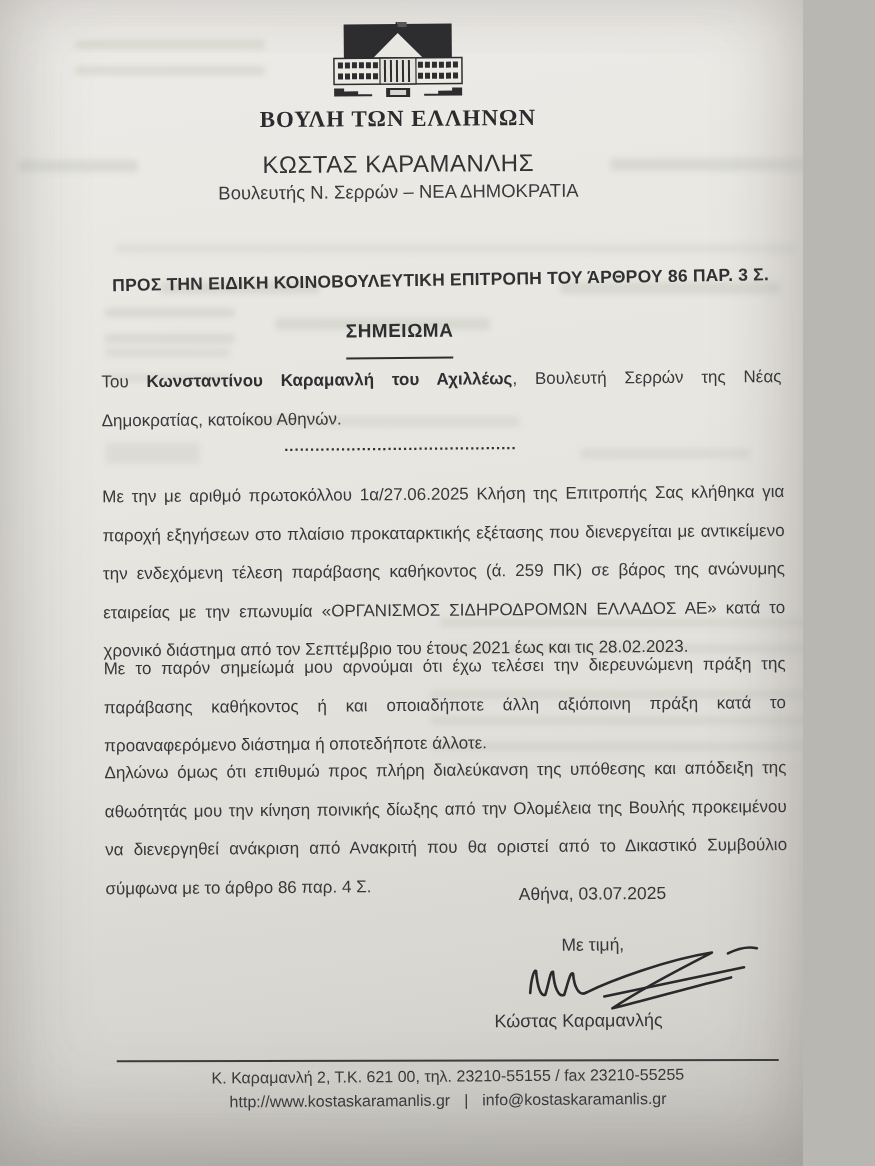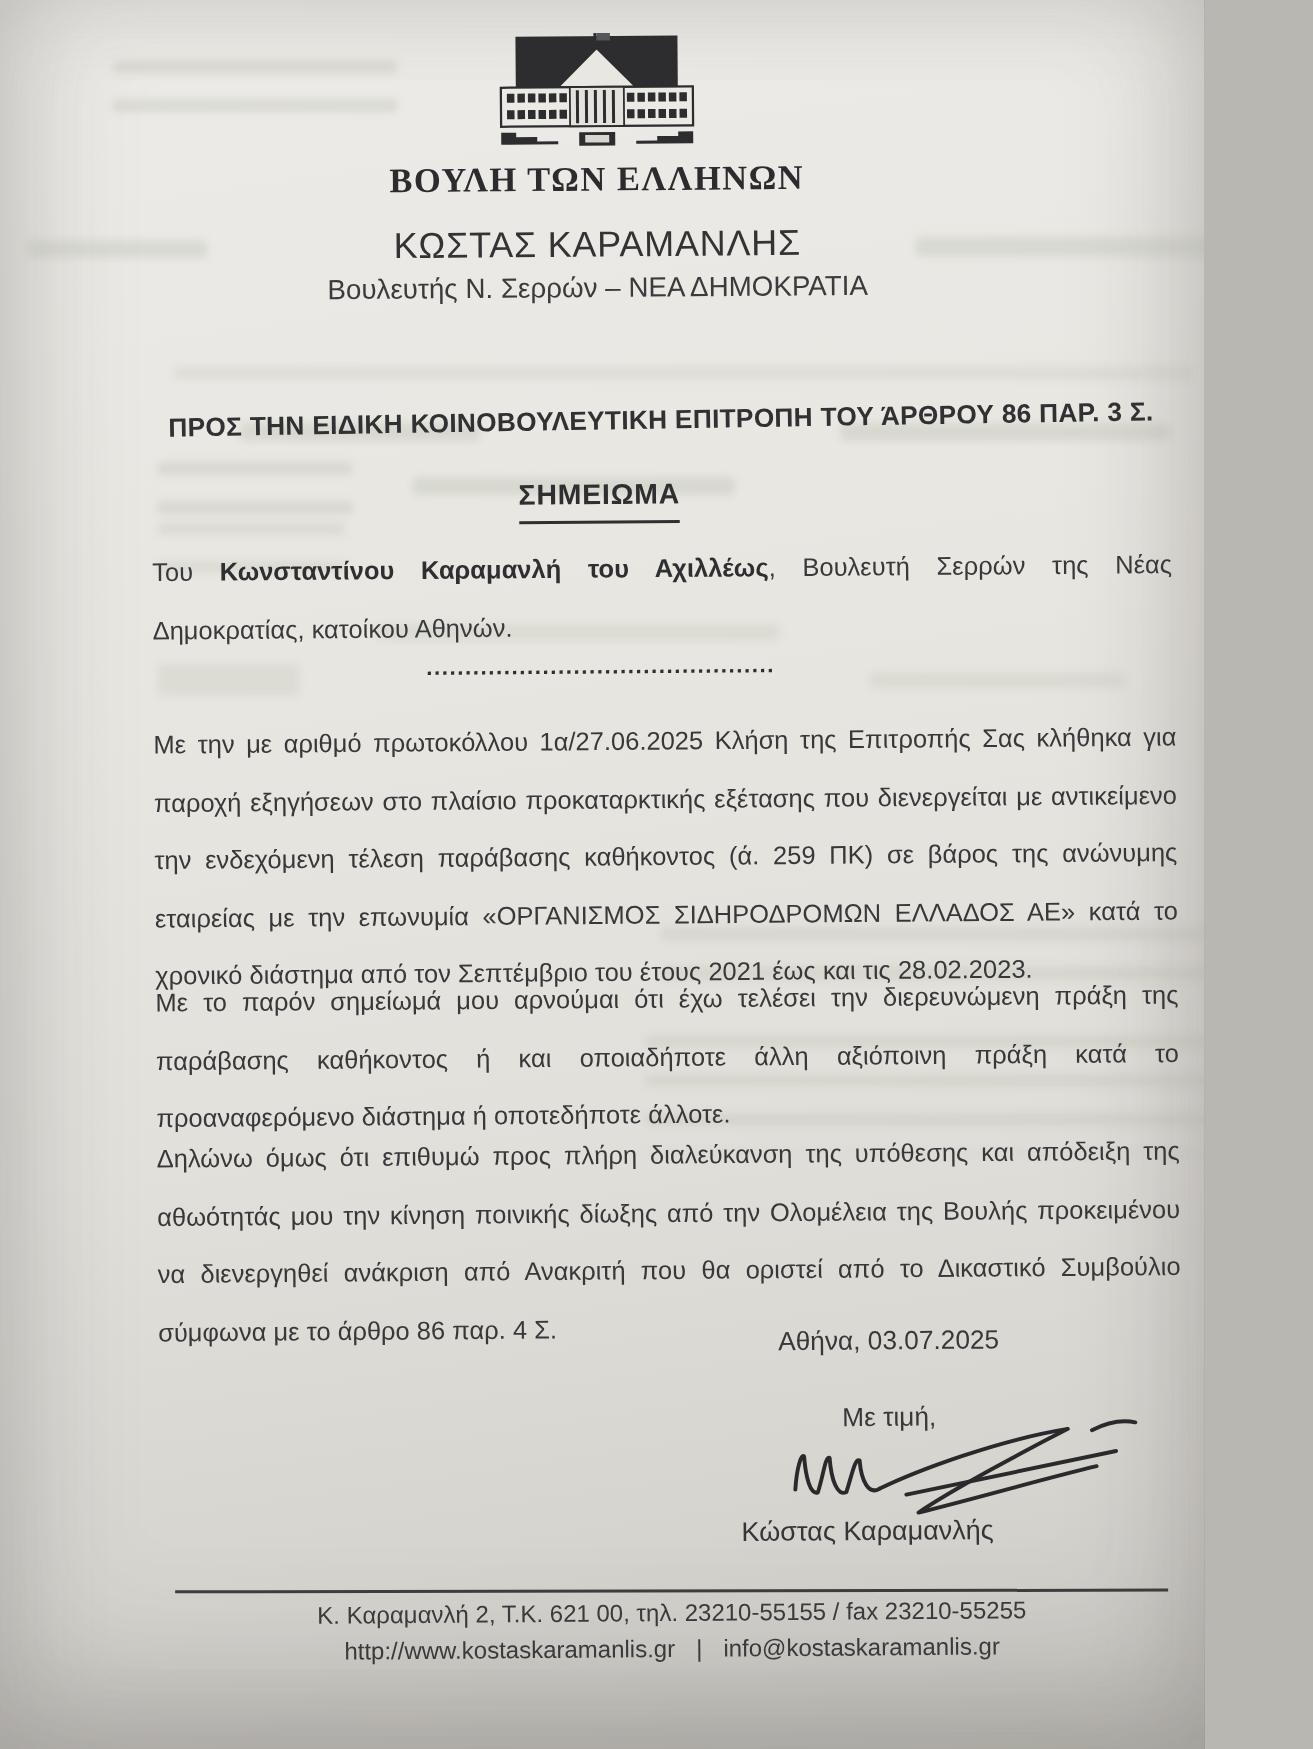--- a/index.html
+++ b/index.html
@@ -39,21 +39,21 @@
   
   .recipient{
     position:absolute;top:252px;left:103px;width:680px;text-align:center;
     font-weight:700;font-size:17.5px;color:#313133;letter-spacing:.2px;
     transform:rotate(-0.5deg);
   }
   .memo-title{
     position:absolute;top:320px;width:100%;text-align:center;margin:0;
     font-size:19px;font-weight:700;color:#2f2f31;
   }
-  .memo-title span{border-bottom:2.5px solid #2f2f31;padding-bottom:6px;letter-spacing:.5px;}
+  .memo-title span{border-bottom:2.5px solid #2f2f31;padding-bottom:16px;letter-spacing:.5px;}
   .intro{
     position:absolute;top:360px;left:103px;width:680px;margin:0;
     font-size:17px;line-height:39px;text-align:justify;
   }
   .intro b{font-weight:700;color:#2f2f31;}
   .dots{
     position:absolute;top:436px;width:100%;text-align:center;
     font-size:15px;font-weight:700;letter-spacing:1px;color:#2f2f31;
   }
   .para{

